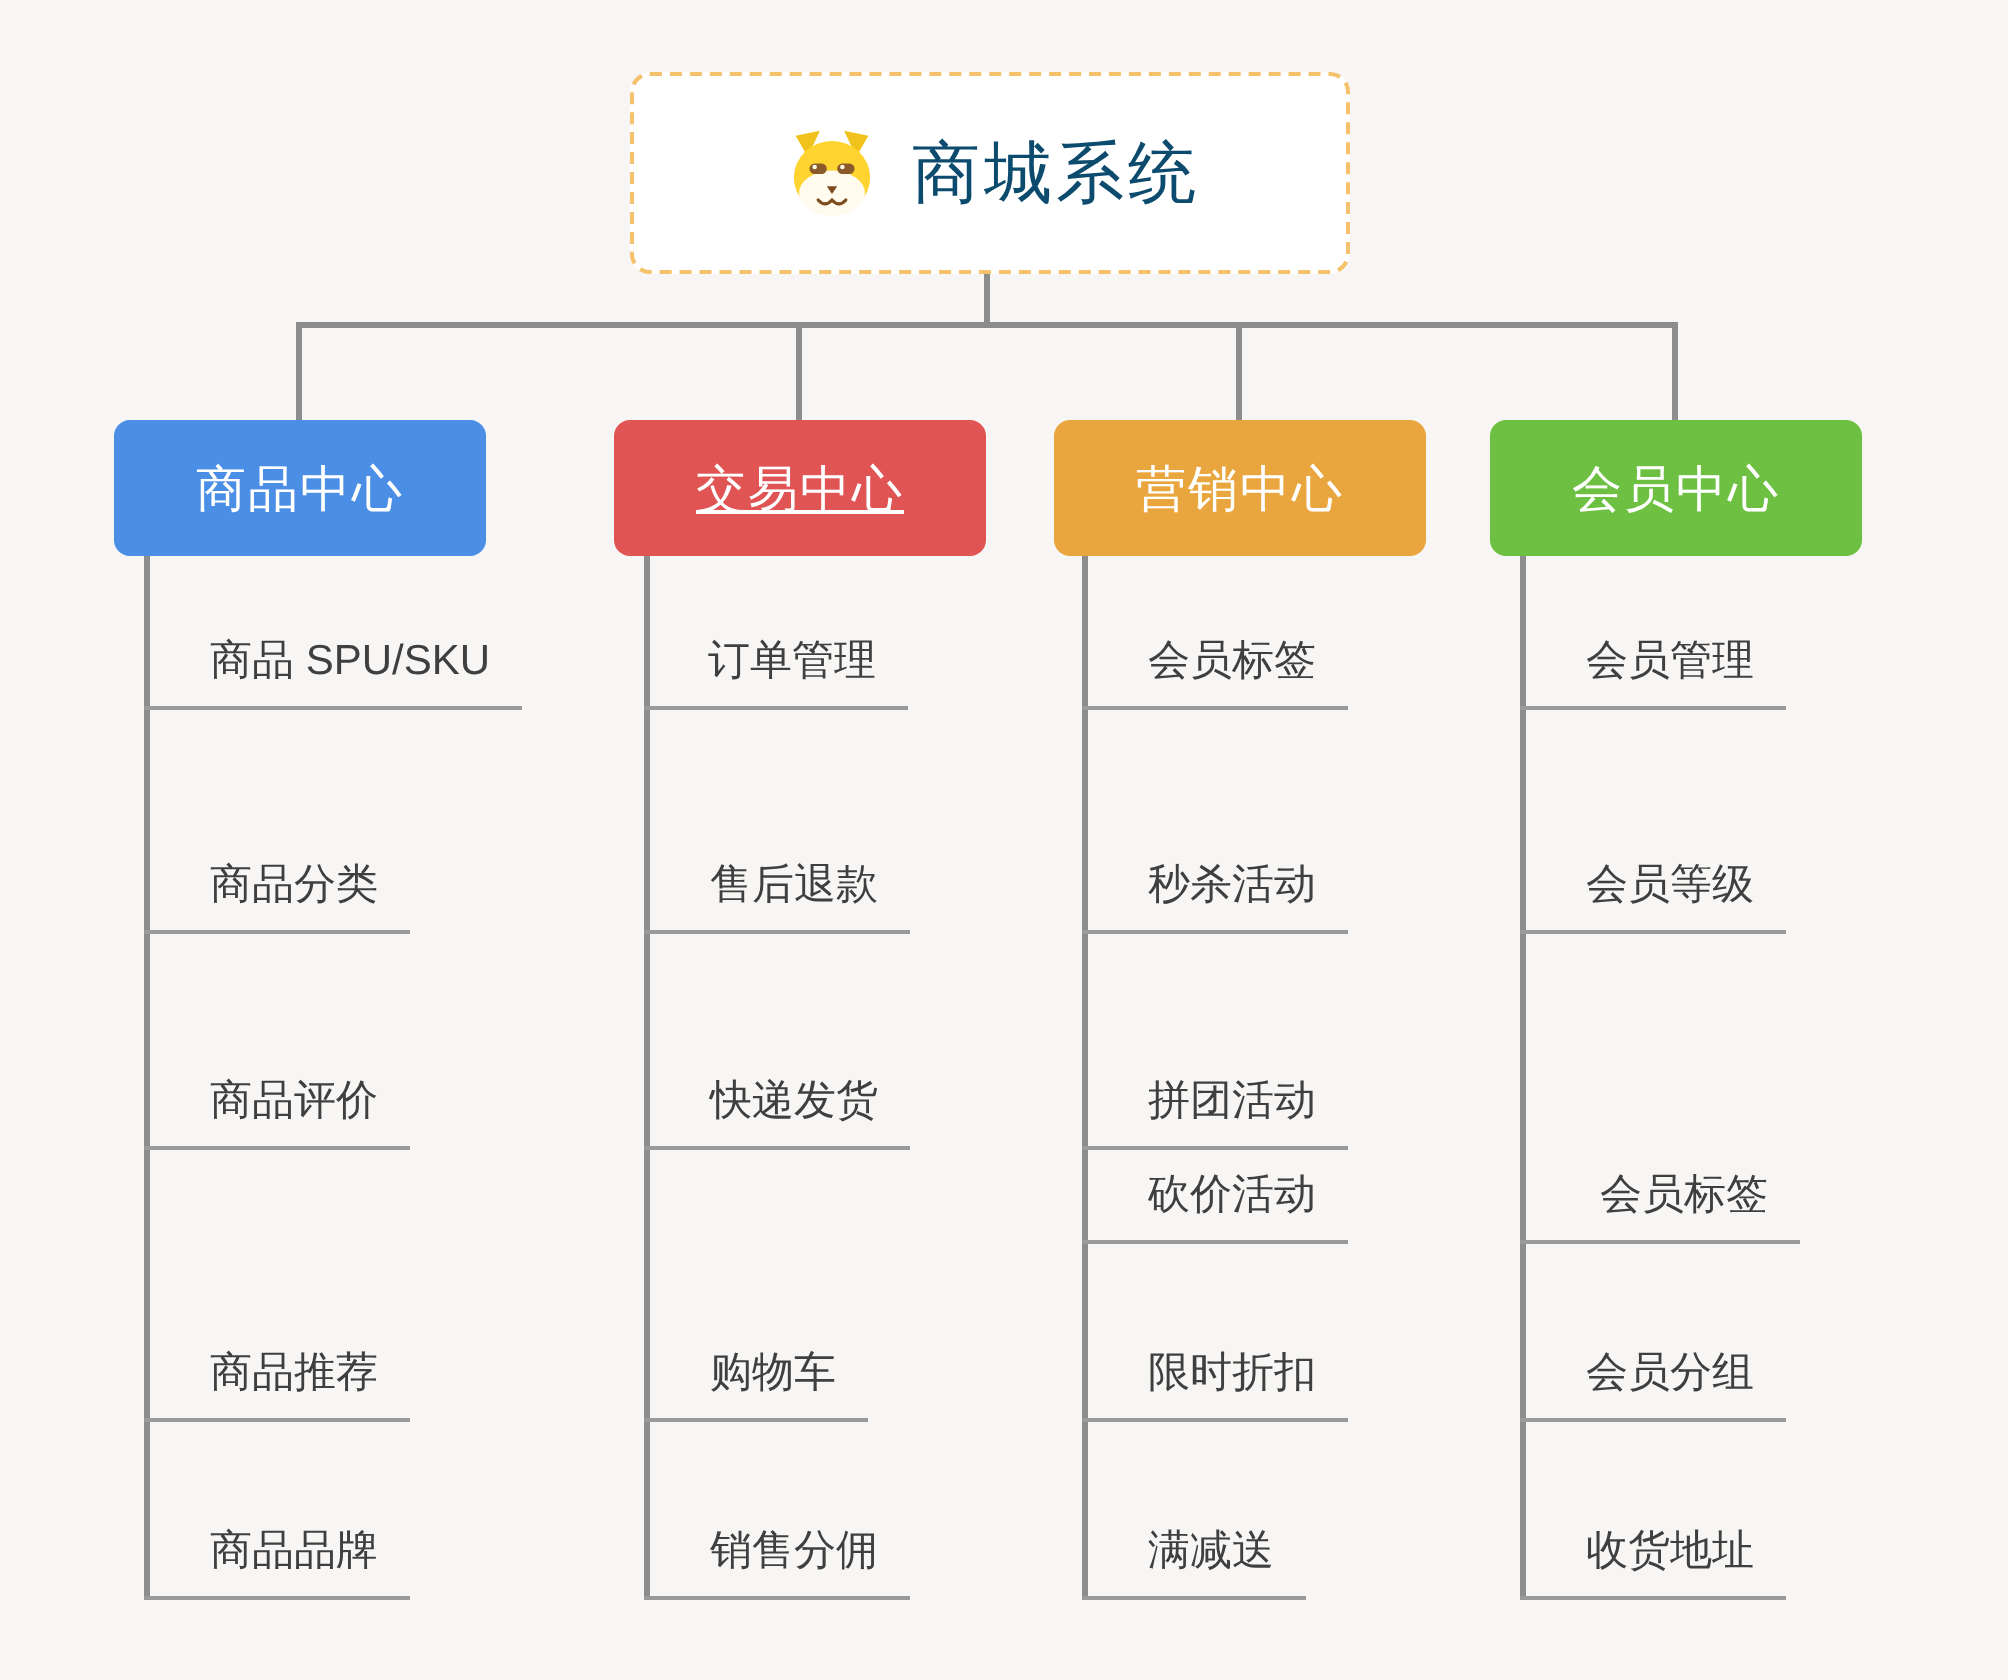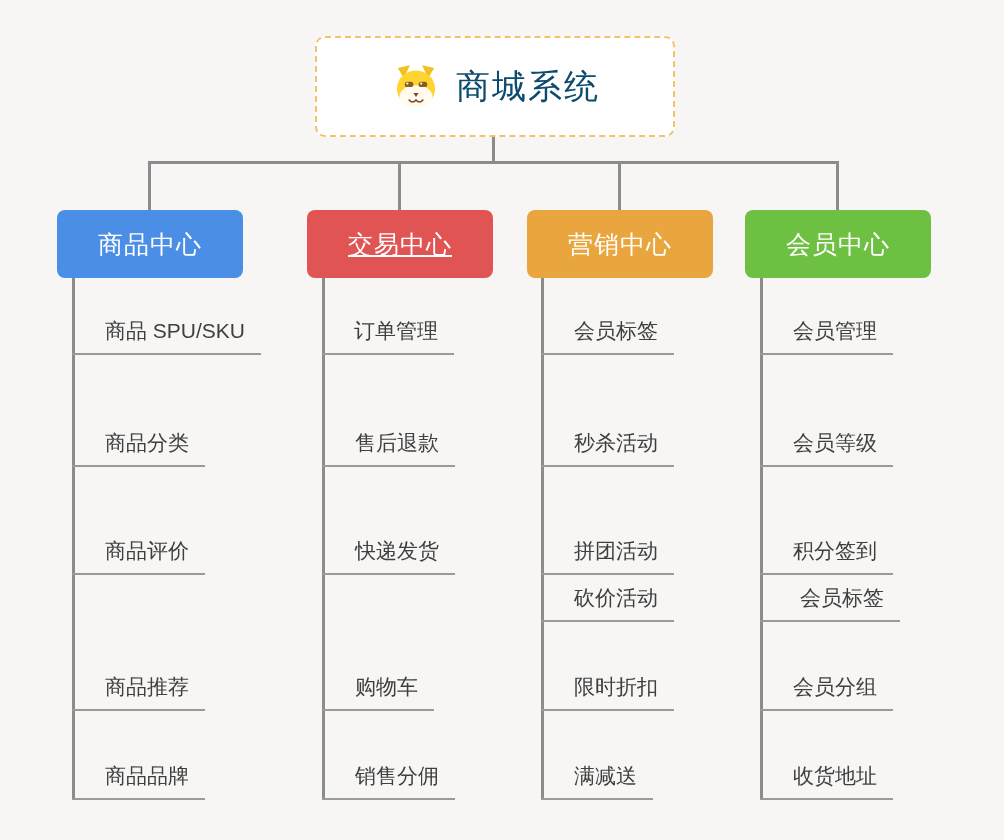--- a/index.html
+++ b/index.html
@@ -109,18 +109,17 @@
 
   <div class="leaf c2 r0" style="border-bottom-color: rgb(154, 154, 154);">会员标签</div>
   <div class="leaf c2 r1" style="border-bottom-color: rgb(154, 154, 154);">秒杀活动</div>
   <div class="leaf c2 r2" style="border-bottom-color: rgb(154, 154, 154);">拼团活动</div>
   <div class="leaf c2 r3" style="border-bottom-color: rgb(154, 154, 154);">砍价活动</div>
   <div class="leaf c2 r4" style="border-bottom-color: rgb(154, 154, 154);">限时折扣</div>
   <div class="leaf c2 r5" style="border-bottom-color: rgb(154, 154, 154);">满减送</div>
 
   <div class="leaf c3 r0" style="border-bottom-color: rgb(154, 154, 154);">会员管理</div>
   <div class="leaf c3 r1" style="border-bottom-color: rgb(154, 154, 154);">会员等级</div>
-  <div class="leaf c3 r2" style="border-bottom-color: rgb(154, 154, 154);">积分签到</div>
   <div class="leaf c3 r3" style="border-bottom-color: rgb(154, 154, 154); padding-left: 40px;">会员标签</div>
   <div class="leaf c3 r4" style="border-bottom-color: rgb(154, 154, 154);">会员分组</div>
   <div class="leaf c3 r5" style="border-bottom-color: rgb(154, 154, 154);">收货地址</div>
 
 </div>
 
 </body></html>

